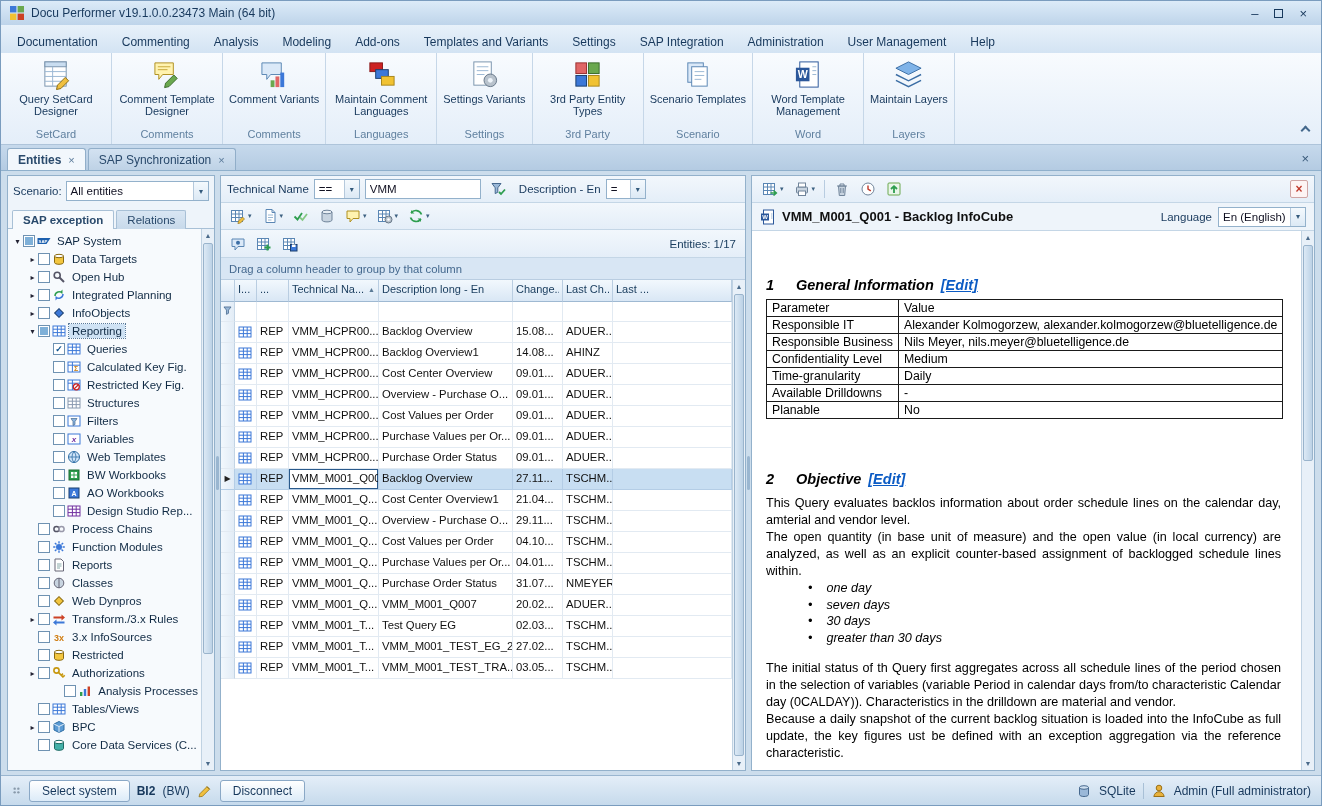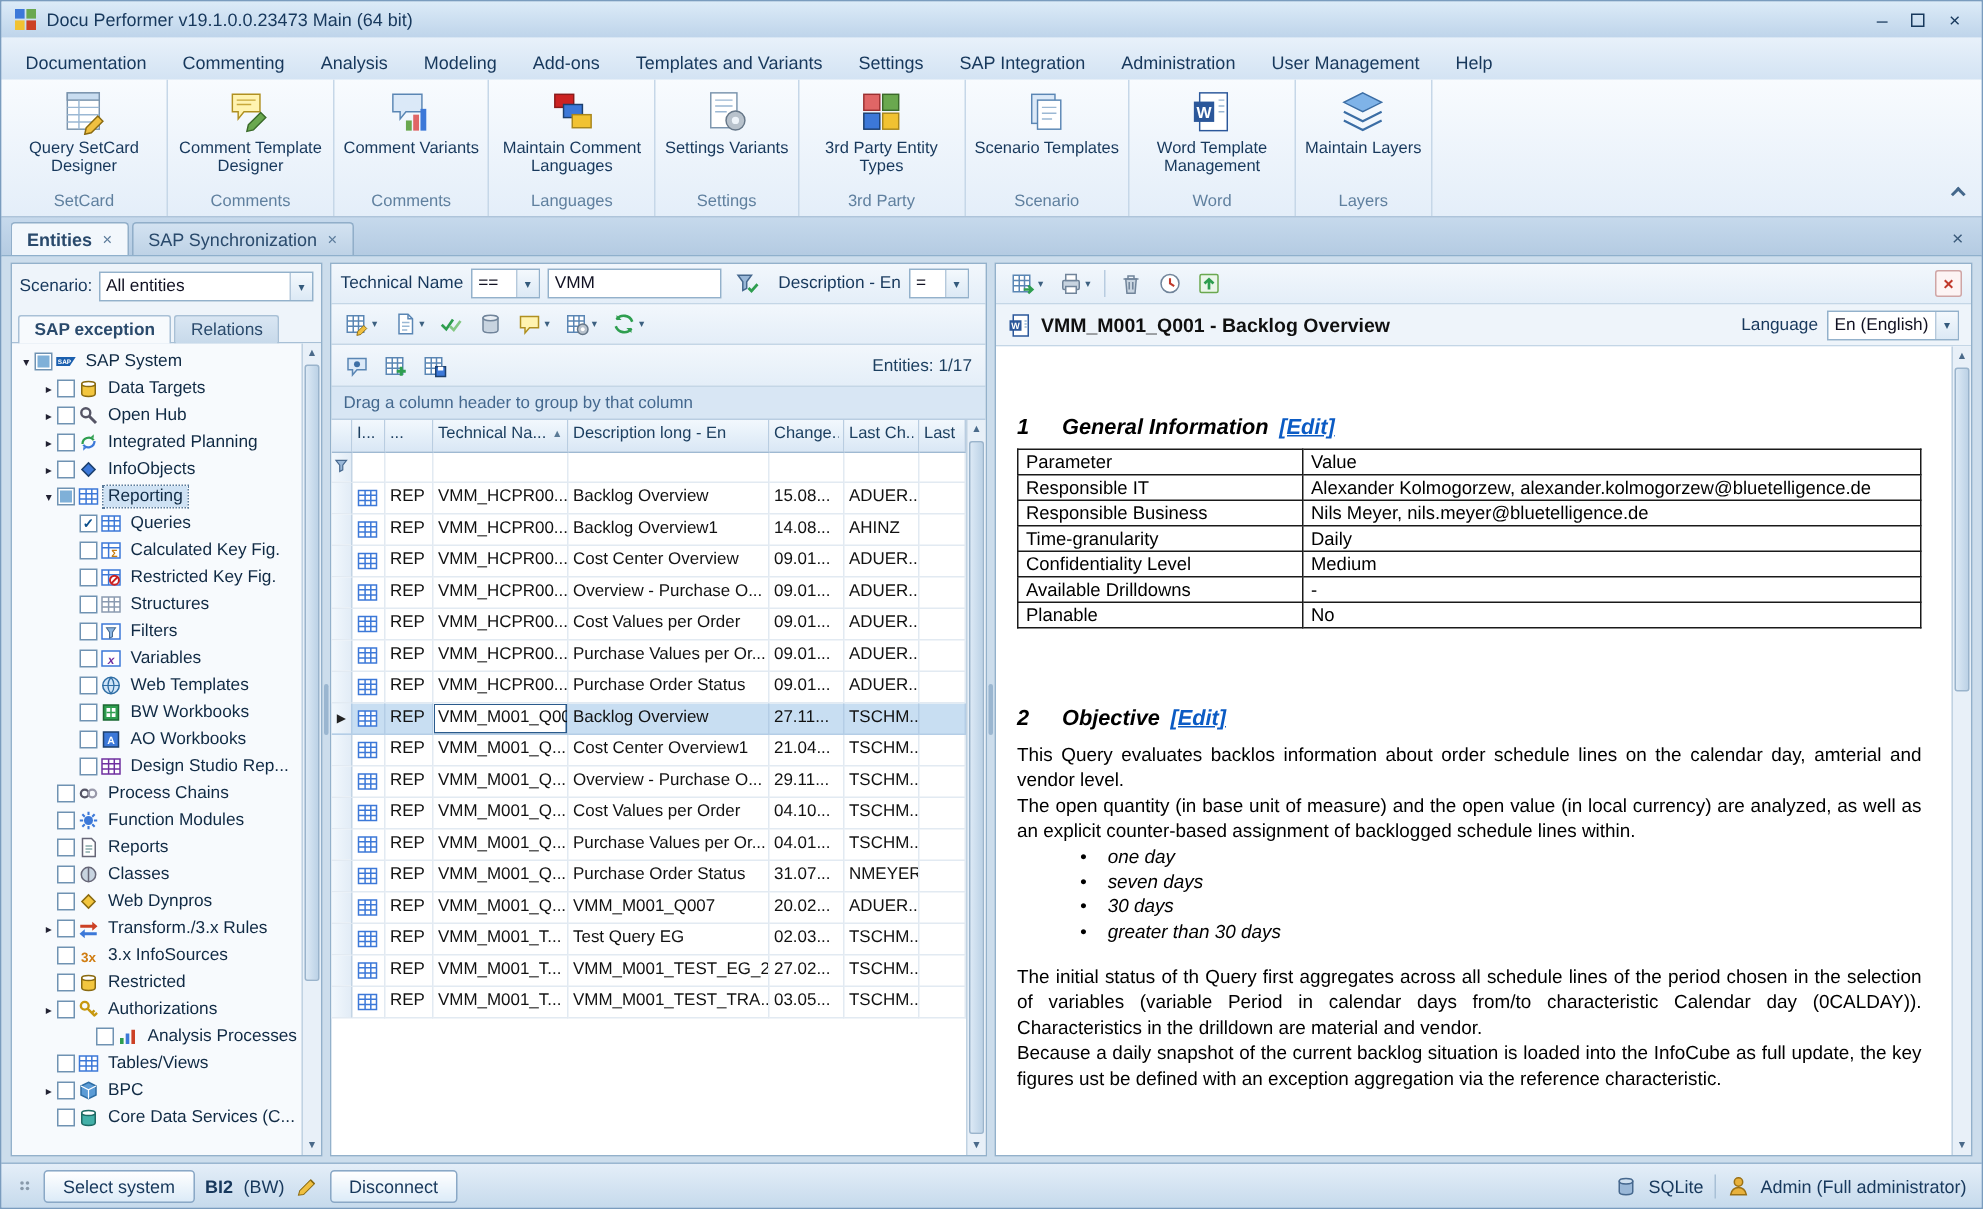--- a/index.html
+++ b/index.html
@@ -24,21 +24,21 @@
 .chev{width:7px;height:7px;border-left:2px solid #44688c;border-top:2px solid #44688c;transform:rotate(45deg);display:inline-block;}
 .doctabs{height:26px;flex:none;background:linear-gradient(#c6d9ec,#b4cbe2);display:flex;align-items:flex-end;padding:2px 6px 0;border-bottom:1px solid #8fb0cc;}
 .tabs-holder{display:flex;align-items:flex-end;flex:1;}
 .doctab{display:flex;align-items:center;gap:7px;padding:4px 10px 3px;font-size:12px;color:#2a4a6c;background:linear-gradient(#d3e2f1,#bed2e6);border:1px solid #91aec9;border-bottom:none;border-radius:3px 3px 0 0;margin-right:2px;white-space:nowrap;}
 .doctab.active{background:#f2f7fc;font-weight:bold;}
 .tab-close{color:#5a7a9a;font-size:11px;font-weight:normal;}
 .tabstrip-close{color:#3a5a7a;font-size:13px;padding:0 6px 4px;}
 .main{flex:1;display:flex;padding:4px 6px;background:#ccddec;min-height:0;}
 .panel{background:#eef4fa;border:1px solid #93b1cb;display:flex;flex-direction:column;min-height:0;overflow:hidden;}
 .left-panel{width:208px;flex:none;}
-.middle-panel{width:438px;flex:none;}
+.middle-panel{width:526px;flex:none;}
 .right-panel{flex:1;min-width:0;}
 .splitter{width:5px;flex:none;position:relative;}
 .splitter .grip{position:absolute;top:50%;left:1px;width:3px;height:34px;margin-top:-17px;background:#9ab6d0;border-radius:2px;}
 .lbl{font-size:11.5px;color:#17385c;white-space:nowrap;}
 .combo{display:flex;align-items:center;background:#fff;border:1px solid #93b1cb;height:20px;font-size:11.5px;color:#112;}
 .combo .cv{flex:1;padding:0 4px;white-space:nowrap;overflow:hidden;}
 .combo .ca{width:15px;align-self:stretch;display:flex;align-items:center;justify-content:center;background:linear-gradient(#f4f9fd,#dce9f5);border-left:1px solid #b5c9dc;font-size:8px;color:#345a7c;}
 .tinput{background:#fff;border:1px solid #93b1cb;height:20px;font-size:11.5px;padding:0 4px;color:#112;font-family:inherit;}
 .scenario-row{display:flex;align-items:center;gap:4px;padding:5px 5px 3px;}
 .scenario-row .combo{flex:1;}
@@ -1184,21 +1184,21 @@
       </div>
       <div class="doc-header">
         <span class="ic16">
             <svg xmlns="http://www.w3.org/2000/svg" viewBox="0 0 16 16" width="100%" height="100%">
               <rect x="3.5" y="1" width="10" height="14" fill="#fff" stroke="#2b579a"></rect>
               <path d="M11 5h1.5M11 7h1.5M11 9h1.5" stroke="#9ab8d4"></path>
               <rect x="1" y="4.5" width="8" height="7" fill="#2b579a"></rect>
               <text x="5" y="10.2" font-size="6" fill="#fff" text-anchor="middle" font-weight="bold">W</text>
             </svg>
           </span>
-        <span class="doc-title">VMM_M001_Q001 - Backlog Overview</span>
+        <span class="doc-title">VMM_M001_Q001 - Backlog InfoCube</span>
         <span class="lbl">Language</span>
         <div class="combo lang-combo">
           <span class="cv">En (English)</span>
           <span class="ca">▾</span>
         </div>
       </div>
       <div class="doc-area">
         <div class="doc-body">
           <div class="doc-h">
             <span class="h-num">1</span>
@@ -1213,26 +1213,26 @@
                 </tr>
                 <tr>
                   <td>Responsible IT</td>
                   <td>Alexander Kolmogorzew, alexander.kolmogorzew@bluetelligence.de</td>
                 </tr>
                 <tr>
                   <td>Responsible Business</td>
                   <td>Nils Meyer, nils.meyer@bluetelligence.de</td>
                 </tr>
                 <tr>
+                  <td>Confidentiality Level</td>
+                  <td>Medium</td>
+                </tr>
+                <tr>
                   <td>Time-granularity</td>
                   <td>Daily</td>
-                </tr>
-                <tr>
-                  <td>Confidentiality Level</td>
-                  <td>Medium</td>
                 </tr>
                 <tr>
                   <td>Available Drilldowns</td>
                   <td>-</td>
                 </tr>
                 <tr>
                   <td>Planable</td>
                   <td>No</td>
                 </tr>
               </tbody>

